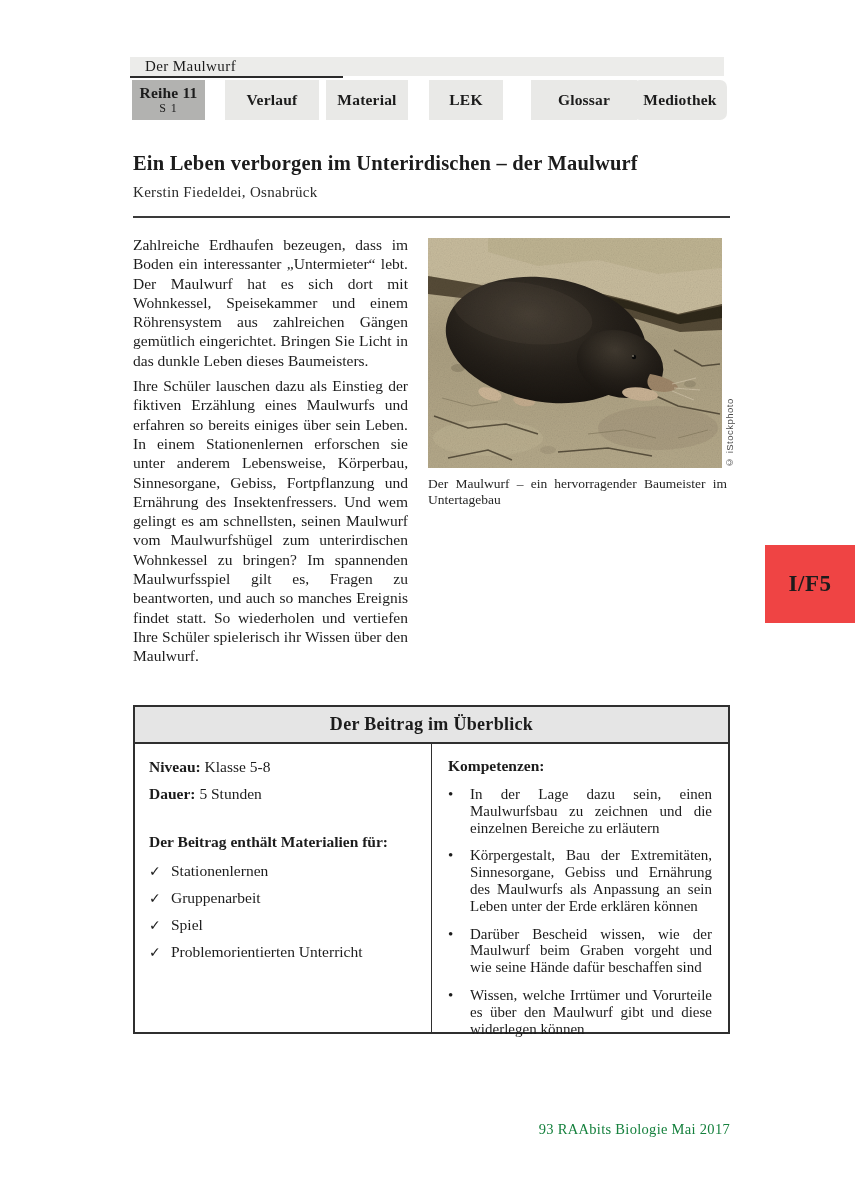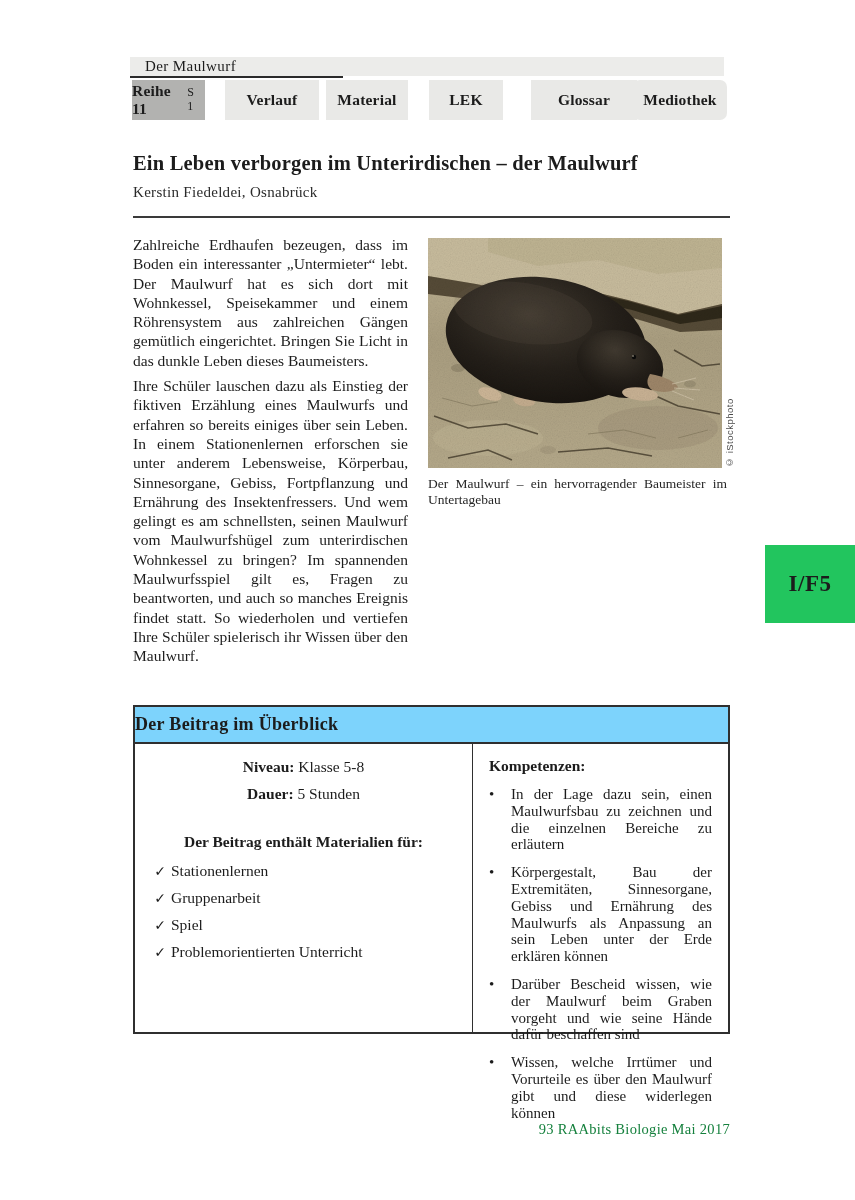--- a/index.html
+++ b/index.html
@@ -13,21 +13,21 @@
     background:#ececea;font-size:15px;line-height:19px;padding-left:15px;
     box-sizing:border-box;letter-spacing:.4px;
   }
   .topic-underline{position:absolute;left:130px;top:76px;width:213px;height:2px;background:#2b2b2b;}
   
   .tab{
     position:absolute;top:80px;height:40px;background:#e9e9e7;
     display:flex;align-items:center;justify-content:center;
     font-weight:bold;font-size:15.5px;letter-spacing:.2px;cursor:pointer;
   }
-  .tab.active{background:#b2b2b0;flex-direction:row;line-height:1.15;}
+  .tab.active{background:#b2b2b0;flex-direction:column;line-height:1.15;}
   .tab.active .l1{font-size:15.5px;font-weight:bold;}
   .tab.active .l2{font-size:12px;font-weight:normal;letter-spacing:1px;}
   .t-reihe{left:132px;width:73px;}
   .t-verlauf{left:225px;width:94px;}
   .t-material{left:326px;width:82px;}
   .t-lek{left:429px;width:74px;}
   .t-glossar{left:531px;width:106px;}
   .t-mediothek{left:633px;width:94px;border-radius:7px;}
   
   .title{position:absolute;left:133px;top:152px;width:600px;font-size:20.5px;font-weight:bold;letter-spacing:.2px;}
@@ -49,35 +49,35 @@
     font-family:"Liberation Sans","DejaVu Sans",sans-serif;
     font-size:9.5px;color:#4a4a4a;letter-spacing:.5px;
     display:flex;align-items:center;
   }
   .caption{
     position:absolute;left:428px;top:476px;width:299px;
     font-size:13.5px;line-height:16px;text-align:justify;color:#262626;
   }
   
   .side-tab{
-    position:absolute;left:765px;top:545px;width:90px;height:78px;background:#22c55e;
+    position:absolute;left:765px;top:545px;width:90px;height:78px;background:#ef4444;
     display:flex;align-items:center;justify-content:center;
     font-size:23px;font-weight:bold;letter-spacing:.5px;cursor:pointer;
   }
   
   .overview{
     position:absolute;left:133px;top:705px;width:597px;height:329px;
     border:2px solid #2f2f2f;box-sizing:border-box;
   }
   .overview-head{
-    height:35px;background:#7dd3fc;border-bottom:2px solid #2f2f2f;
-    text-align:left;font-weight:bold;font-size:18px;line-height:35px;letter-spacing:.3px;
+    height:35px;background:#e5e5e5;border-bottom:2px solid #2f2f2f;
+    text-align:center;font-weight:bold;font-size:18px;line-height:35px;letter-spacing:.3px;
   }
   .overview-body{display:flex;height:calc(100% - 37px);}
-  .ov-left{width:338px;box-sizing:border-box;border-right:1.5px solid #2f2f2f;padding:14px 14px 0 14px;text-align:center;}
+  .ov-left{width:297px;box-sizing:border-box;border-right:1.5px solid #2f2f2f;padding:14px 14px 0 14px;}
   .ov-right{flex:1;box-sizing:border-box;padding:13px 16px 0 16px;}
   .kv{font-size:15.5px;margin-bottom:9px;}
   .kv .k{font-weight:bold;}
   .materials-heading{font-size:15.5px;font-weight:bold;margin-top:30px;margin-bottom:11px;}
   .check-item{display:flex;font-size:15.5px;margin-bottom:8px;}
   .check-item .check{
     flex:0 0 22px;font-family:"DejaVu Sans","Liberation Sans",sans-serif;
     font-weight:bold;font-size:14px;line-height:19px;
   }
   .komp-heading{font-size:15.5px;font-weight:bold;margin-bottom:11px;}

